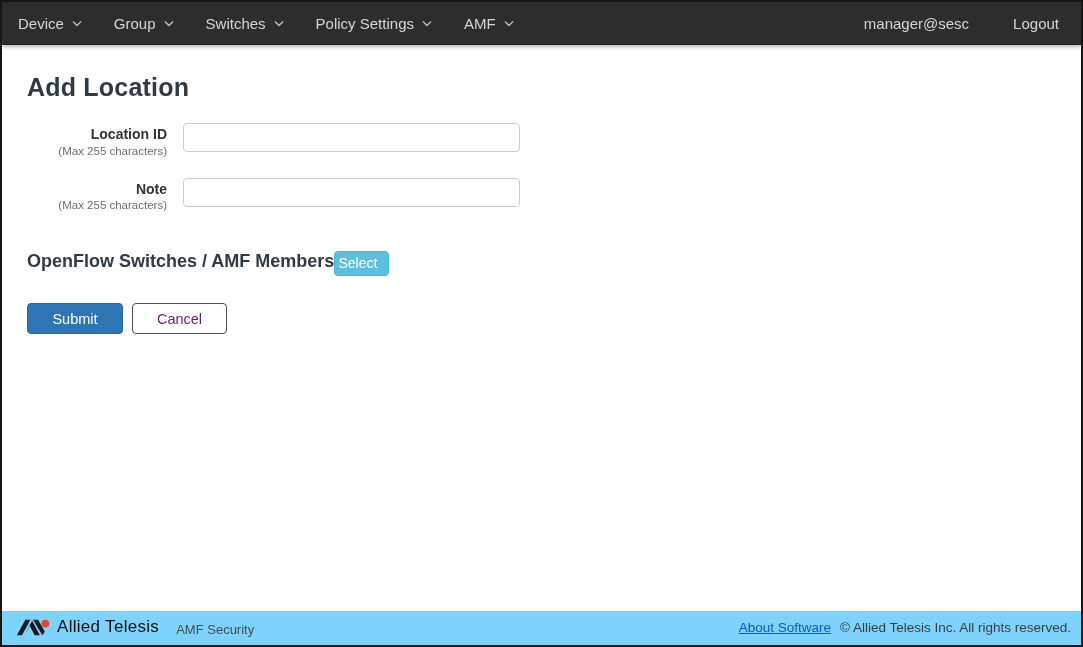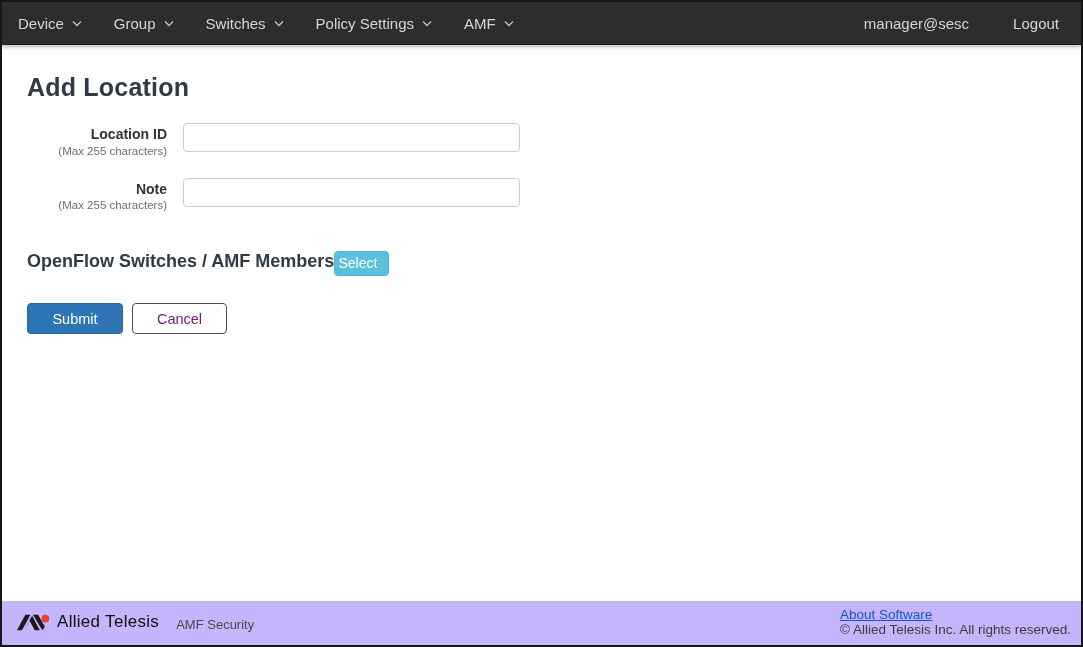--- a/index.html
+++ b/index.html
@@ -173,43 +173,43 @@
 
   
   .footer {
     position: absolute;
     left: 0;
     bottom: 0;
     width: 100%;
     display: flex;
     align-items: center;
     padding: 6px 10px 8px 14px;
-    background: #c4b5fd;
+    background: #7dd3fc;
   }
   .brand-wrap { display: flex; align-items: center; gap: 7px; }
   .brand-logo { display: block; }
   .brand-name {
     font-size: 17px;
     color: #101010;
     letter-spacing: 0.3px;
     white-space: nowrap;
   }
   .app-name {
     font-size: 13px;
     color: #4a4a4a;
     margin-left: 10px;
     padding-top: 4px;
     white-space: nowrap;
   }
   .footer-right {
     margin-left: auto;
     display: flex;
     align-items: baseline;
+    gap: 9px;
     font-size: 13.5px;
-    flex-direction: column;
   }
   .about-link {
     color: var(--link, #1155cc);
     text-decoration: underline;
     cursor: pointer;
     white-space: nowrap;
   }
   .copyright { color: #3c3c3c; white-space: nowrap; }
 </style>
 </head>

